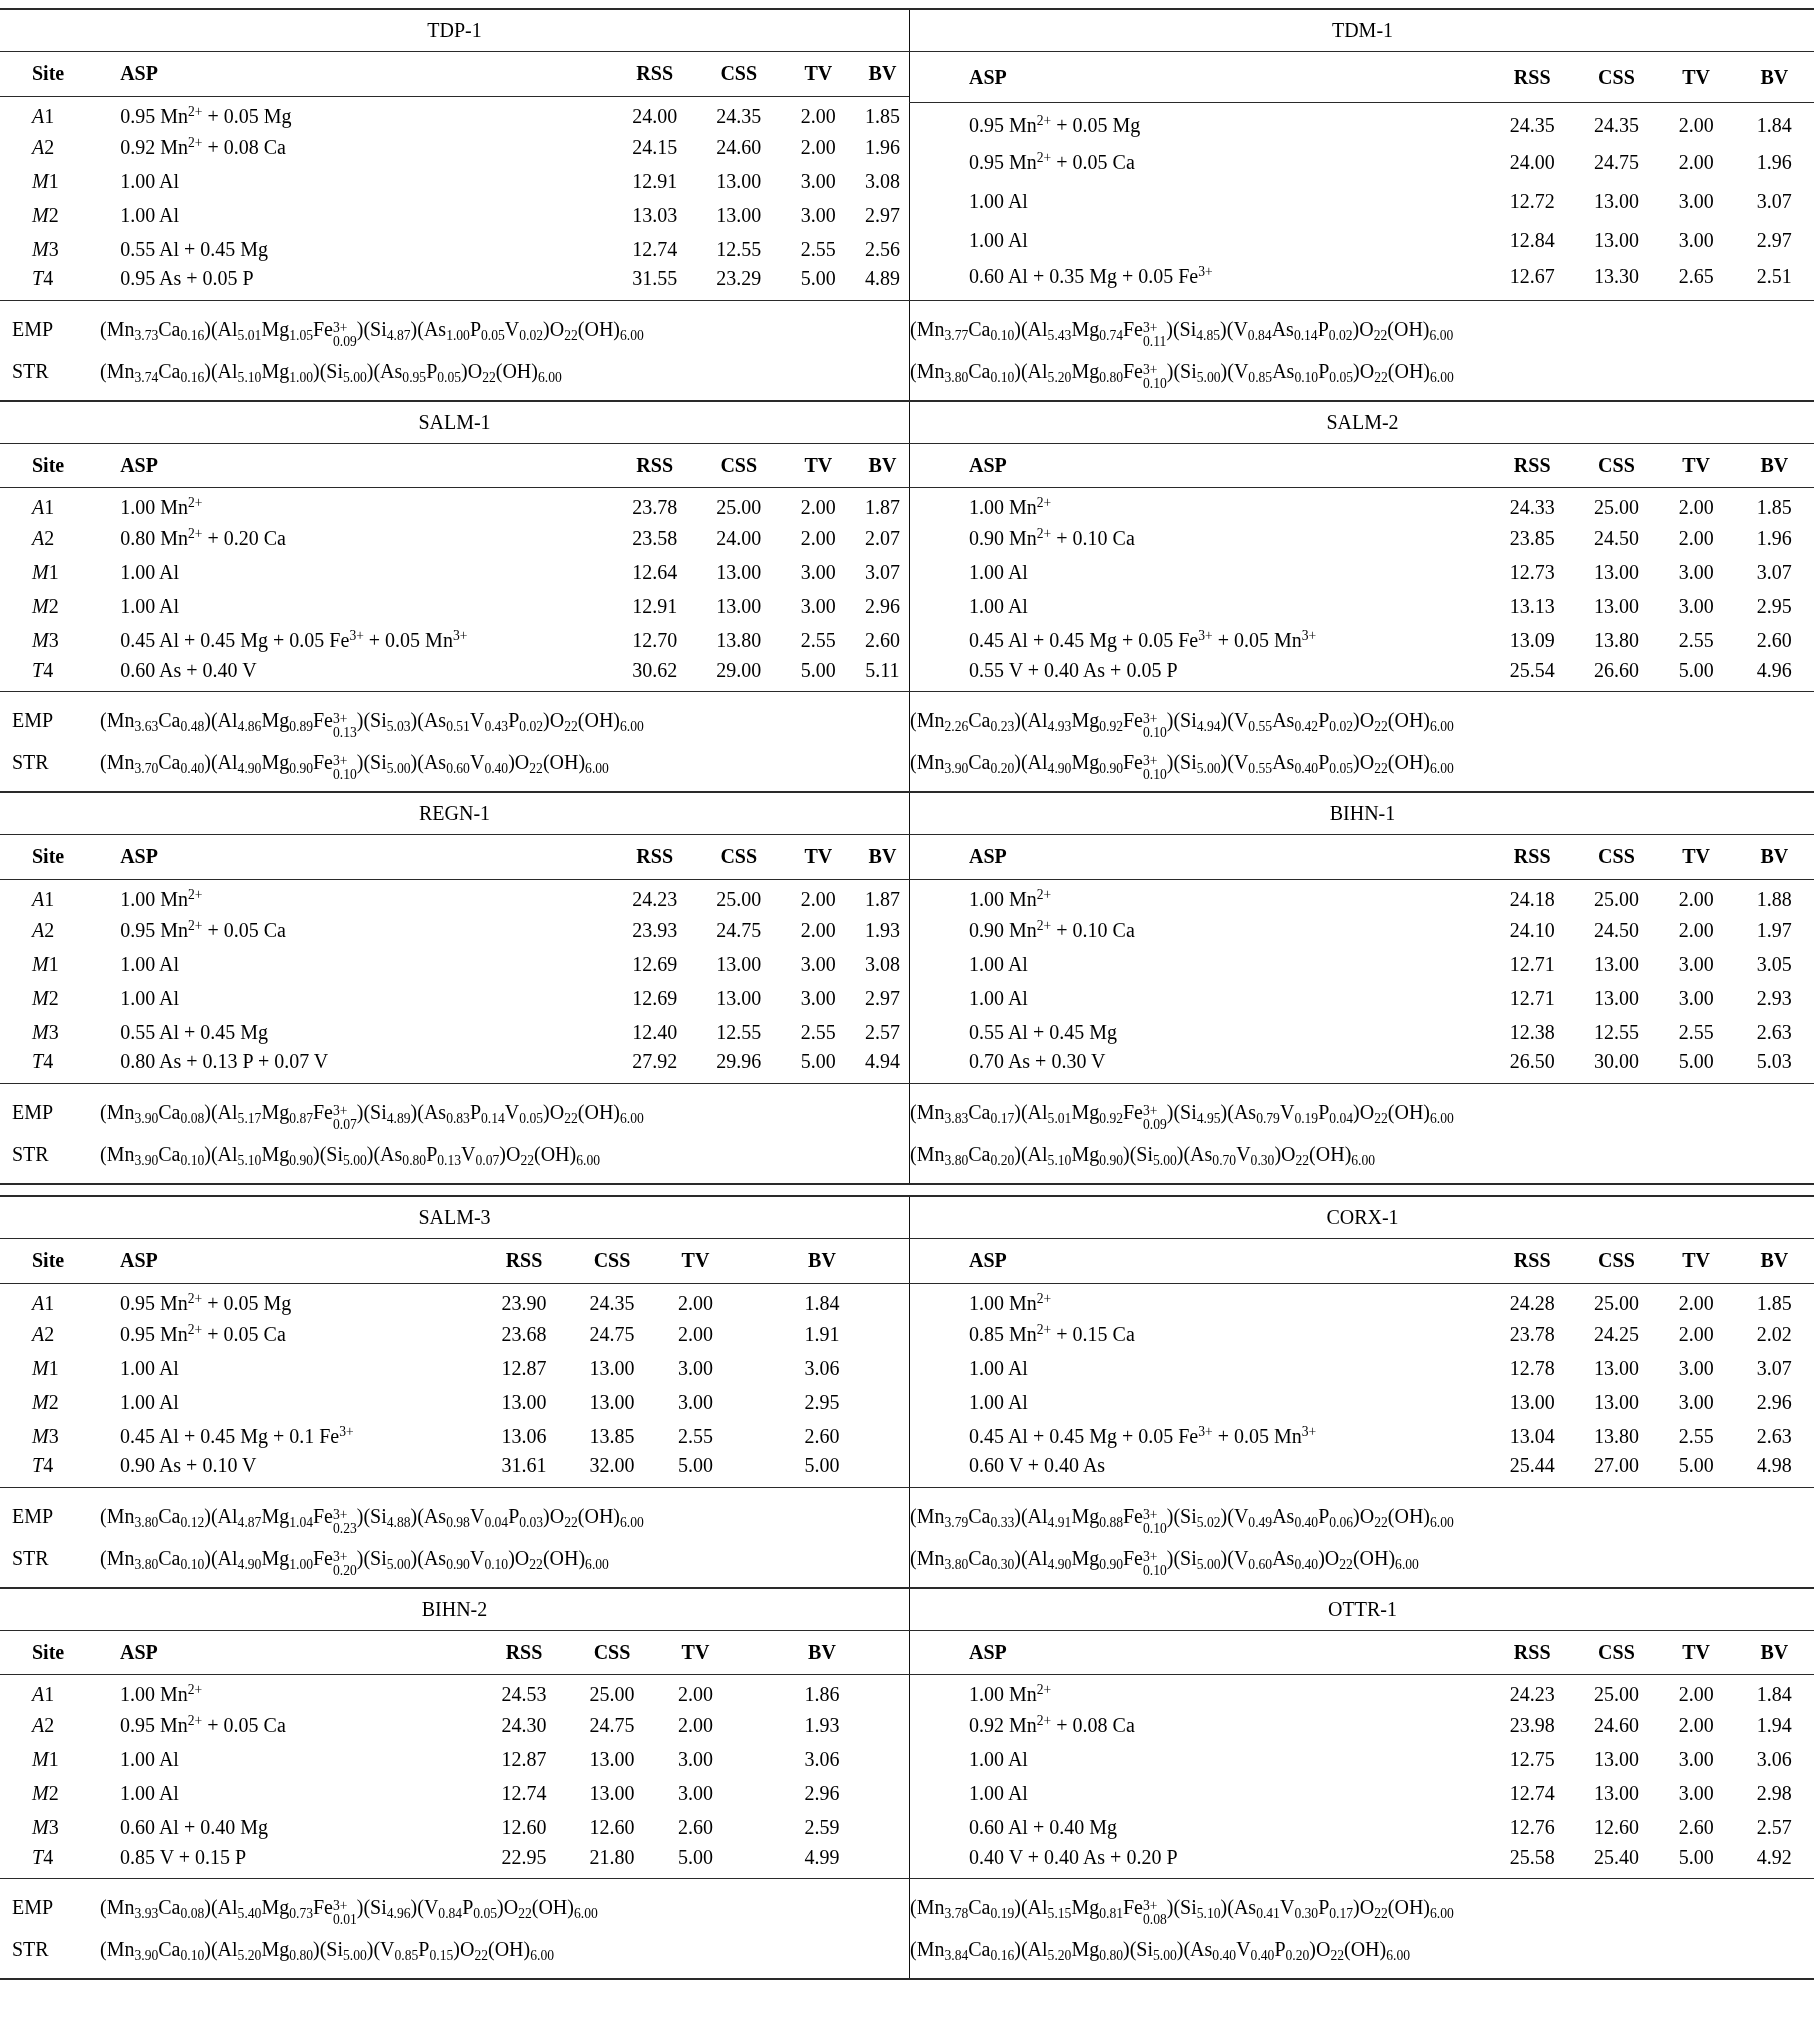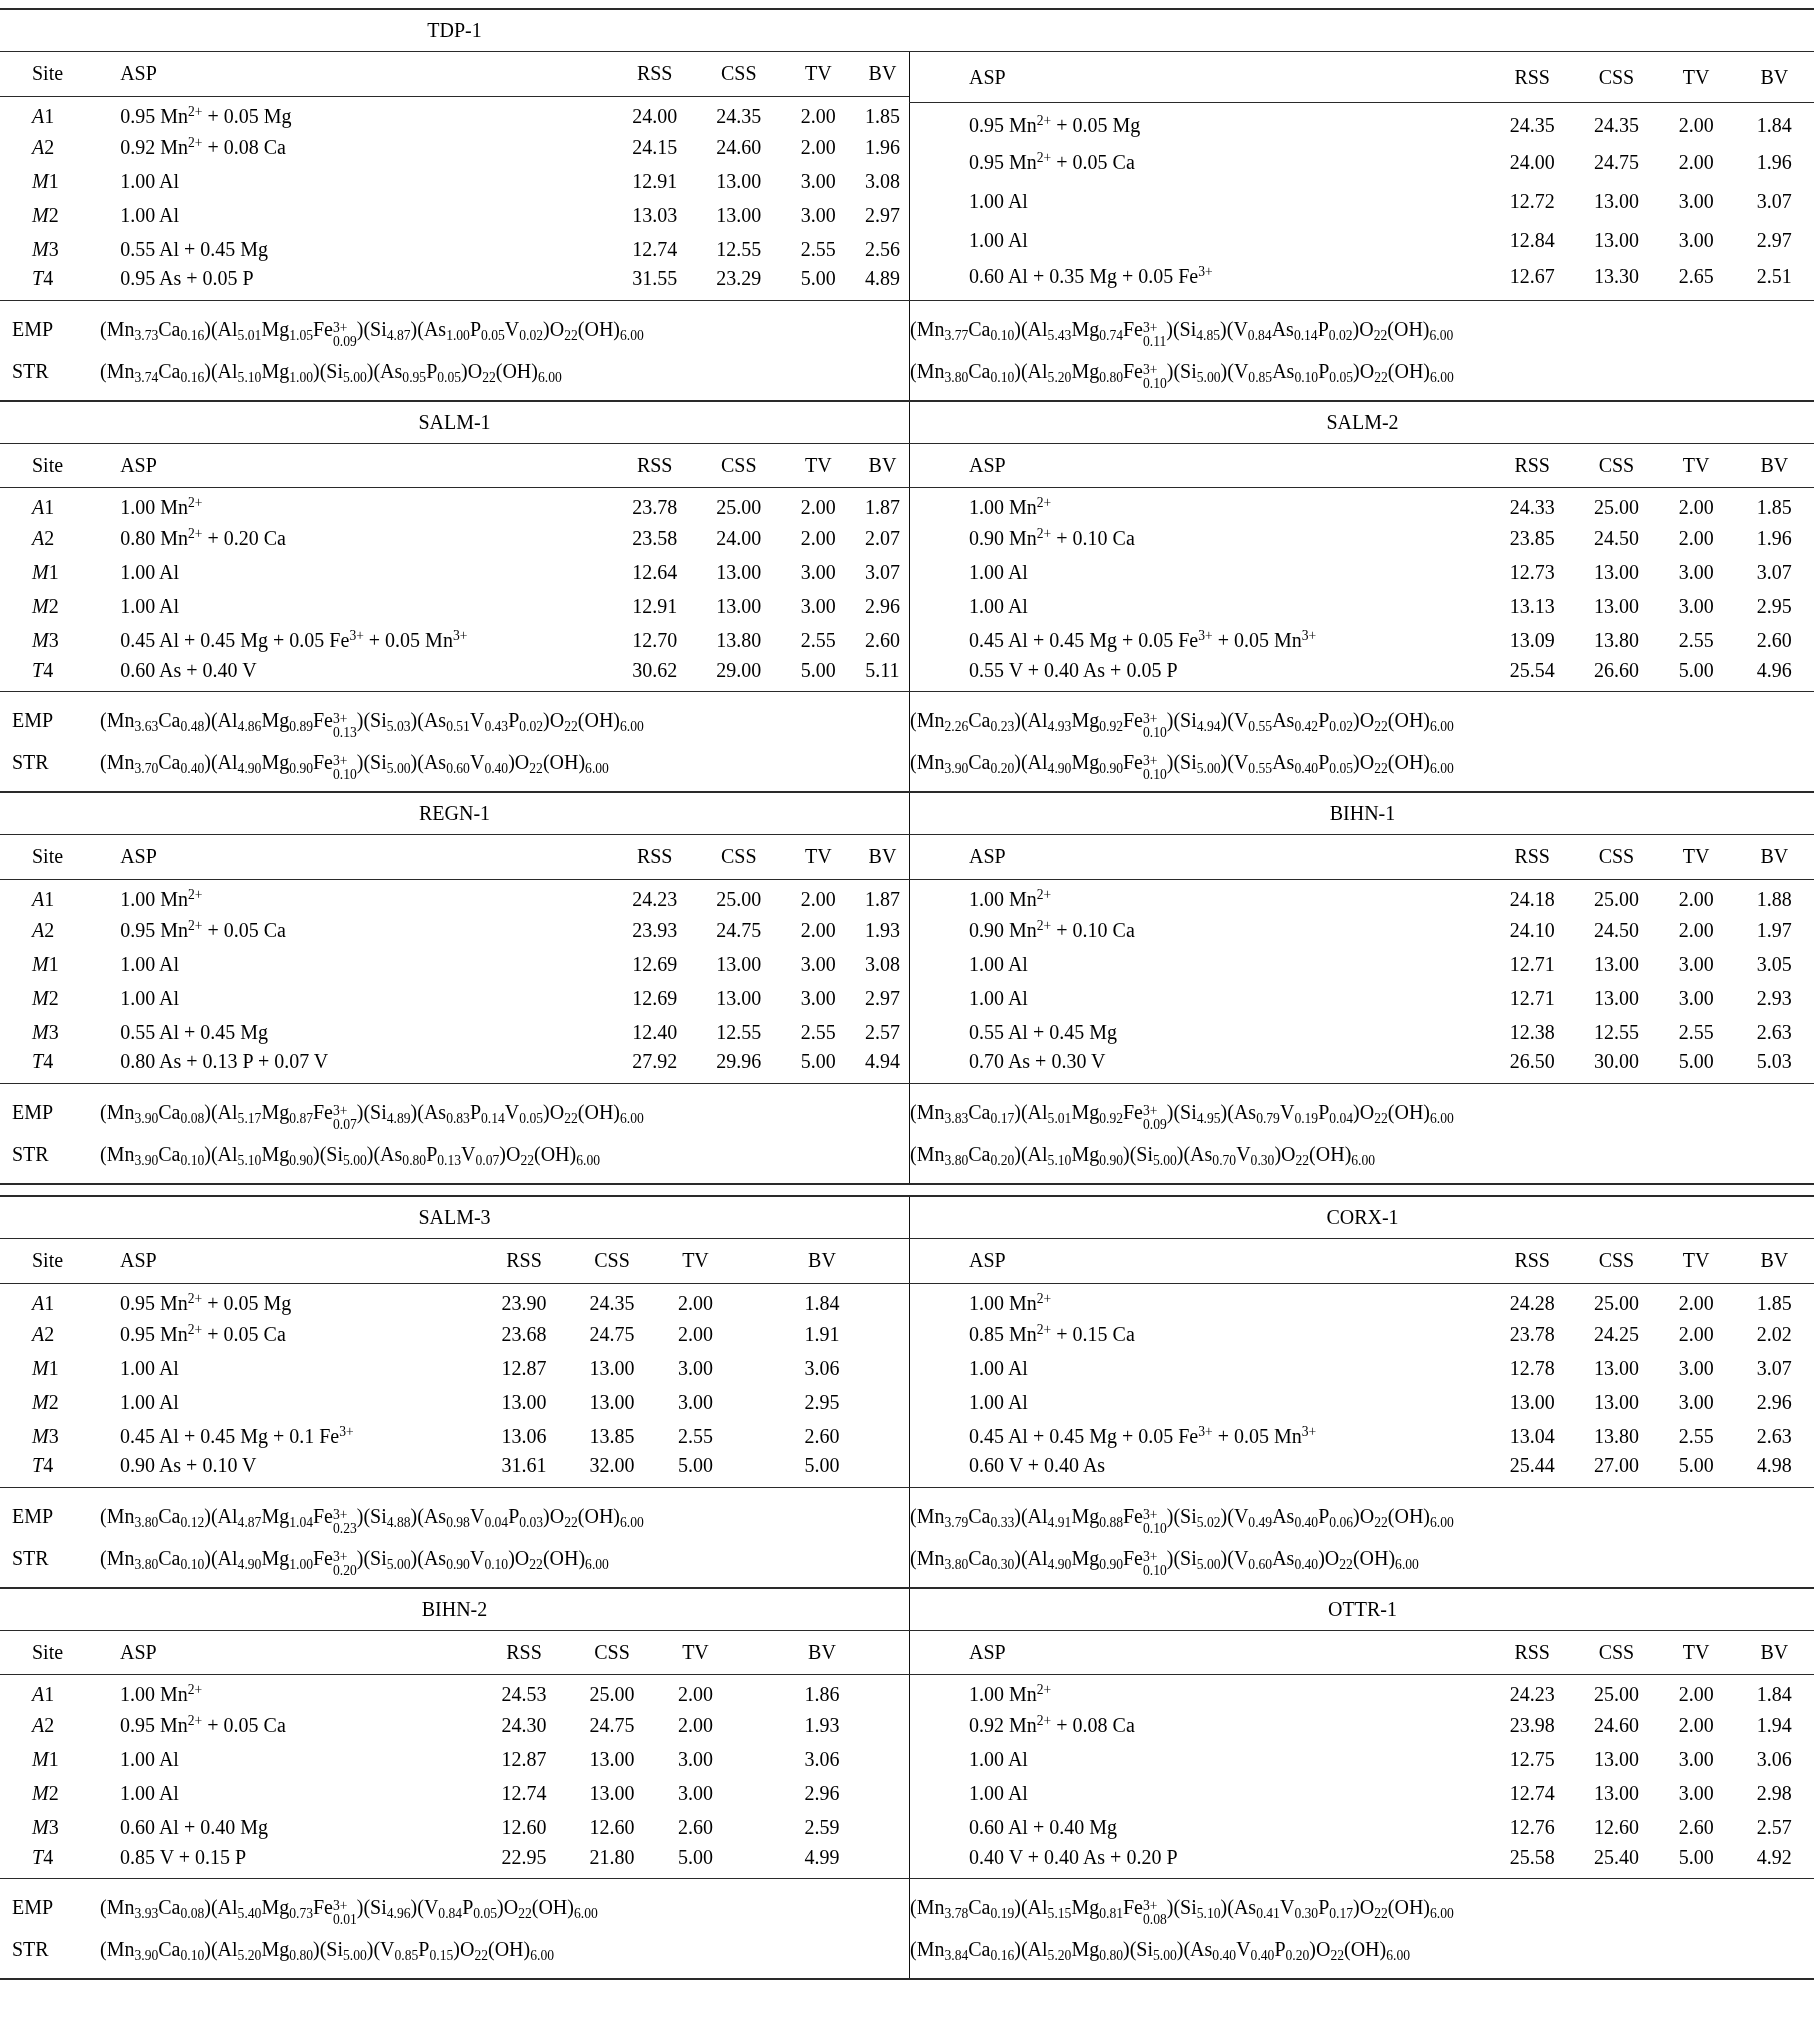--- a/index.html
+++ b/index.html
@@ -13,21 +13,21 @@
   .block{border-top:2.2px solid #2a2a2a}
   .block:nth-child(3){border-bottom:2.2px solid #2a2a2a}
   .block:nth-child(4){margin-top:10.5px}
   .block:last-child{border-bottom:2.2px solid #2a2a2a}
   .trow{display:grid;grid-template-columns:909px 906px;border-bottom:1.8px solid #2a2a2a}
   .trow .t{height:41px;line-height:41px;text-align:center}
   .rt{border-left:1.3px solid #111}
   .gridrow{display:grid;grid-template-columns:909px 906px}
   table.tbl{border-collapse:collapse;table-layout:fixed;width:909px}
   table.tbl.rt{width:906px}
-  .tbl th{font-weight:normal;height:44px;border-bottom:1.8px solid #2a2a2a;text-align:center;vertical-align:middle}
+  .tbl th{font-weight:bold;height:44px;border-bottom:1.8px solid #2a2a2a;text-align:center;vertical-align:middle}
   .tbl th.h-site{text-align:left;padding-left:32px}
   .tbl th.h-asp{text-align:left}
   .tbl th.h-asp.pad{padding-left:59px}
   .tbl td{height:34px;vertical-align:middle;white-space:nowrap}
   .tbl tr:nth-child(2) td{padding-top:6.1px}
   .tbl tr:last-child td{padding-bottom:8px;border-bottom:1.8px solid #2a2a2a}
   td.site{padding-left:32px}
   td.asp.pad{padding-left:59px}
   td.num{text-align:center}
   .fcell{padding:7px 0 8px;white-space:nowrap}
@@ -40,20 +40,21 @@
   .stk span{display:block}
   i{font-style:italic}
 </style>
 </head>
 <body>
 
 <div id="doc">
     <section class="block">
       <div class="trow">
         <div class="t">TDP-1</div>
+        <div class="t rt">TDM-1</div>
       </div>
       <div class="gridrow">
         <table class="tbl">
           <colgroup>
             <col style="width:120px">
             <col style="width:492px">
             <col style="width:84px">
             <col style="width:84px">
             <col style="width:75px">
             <col style="width:53px">

